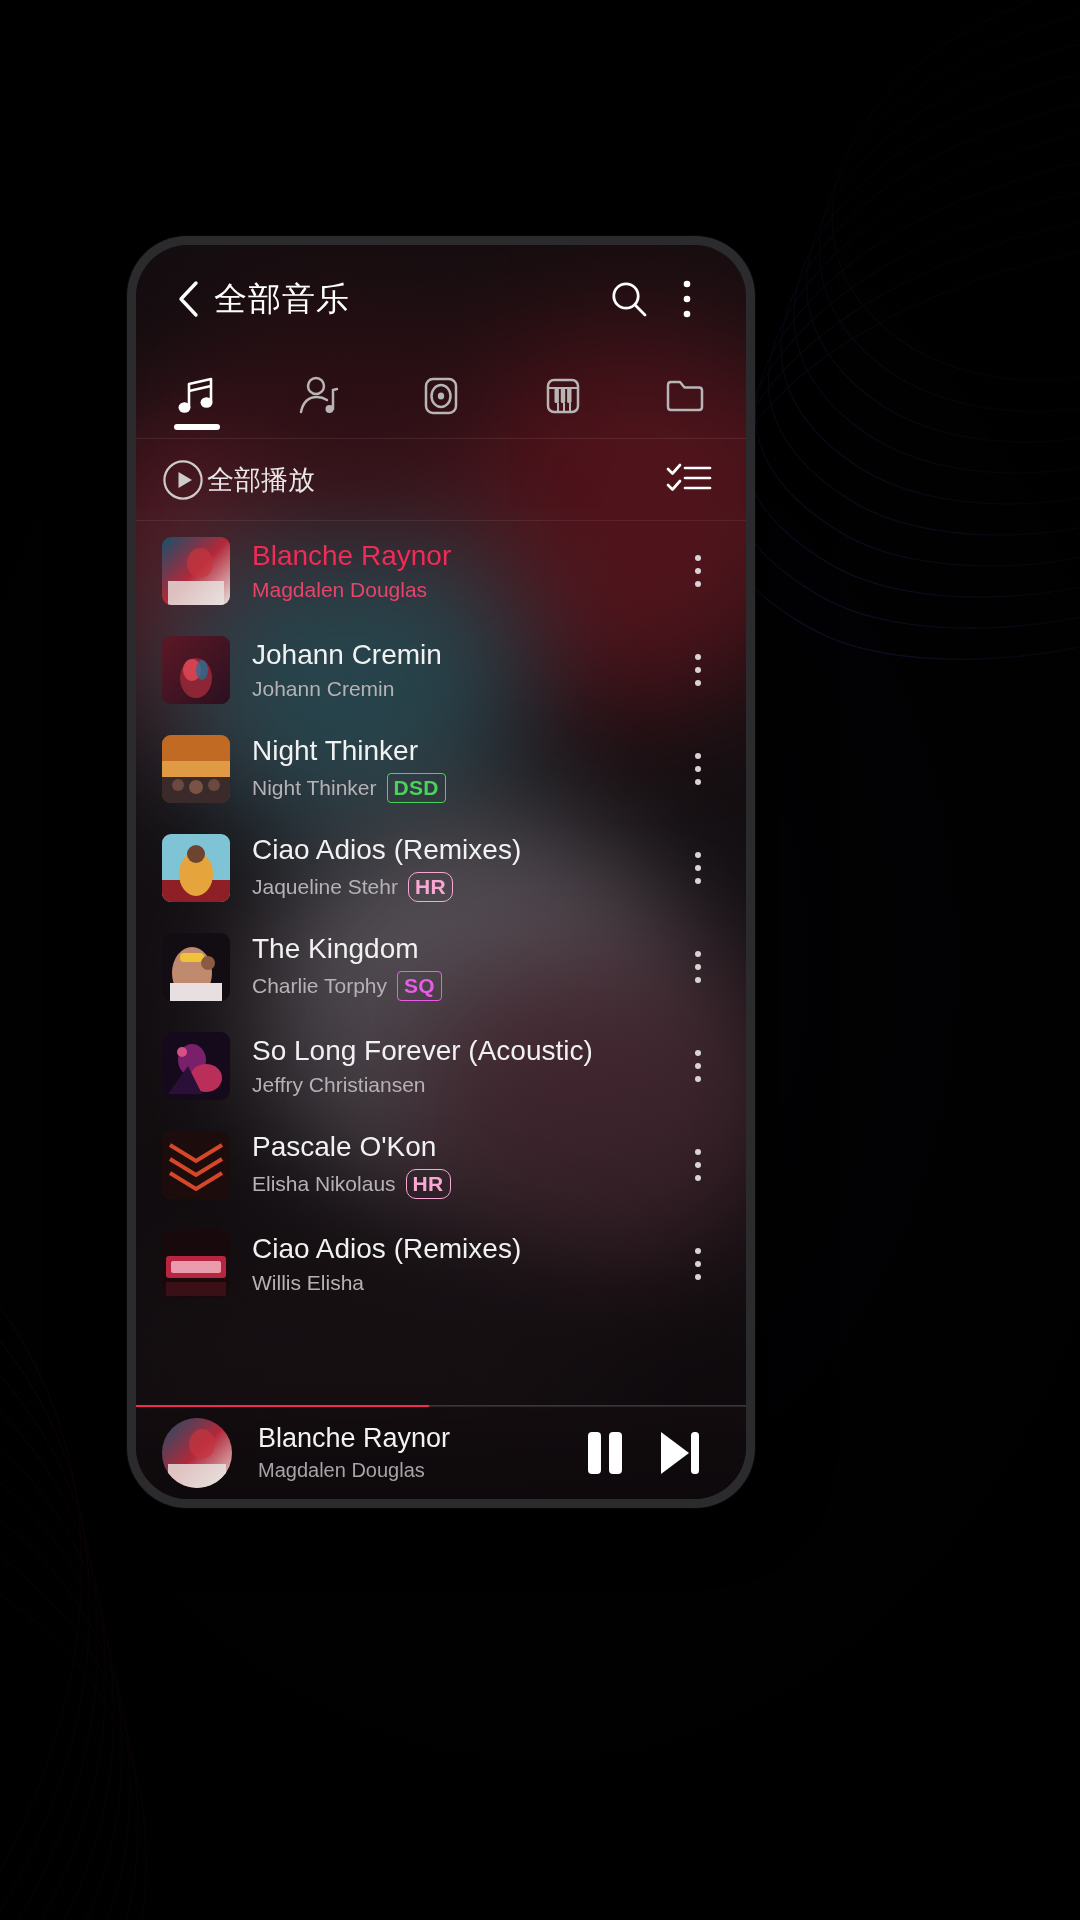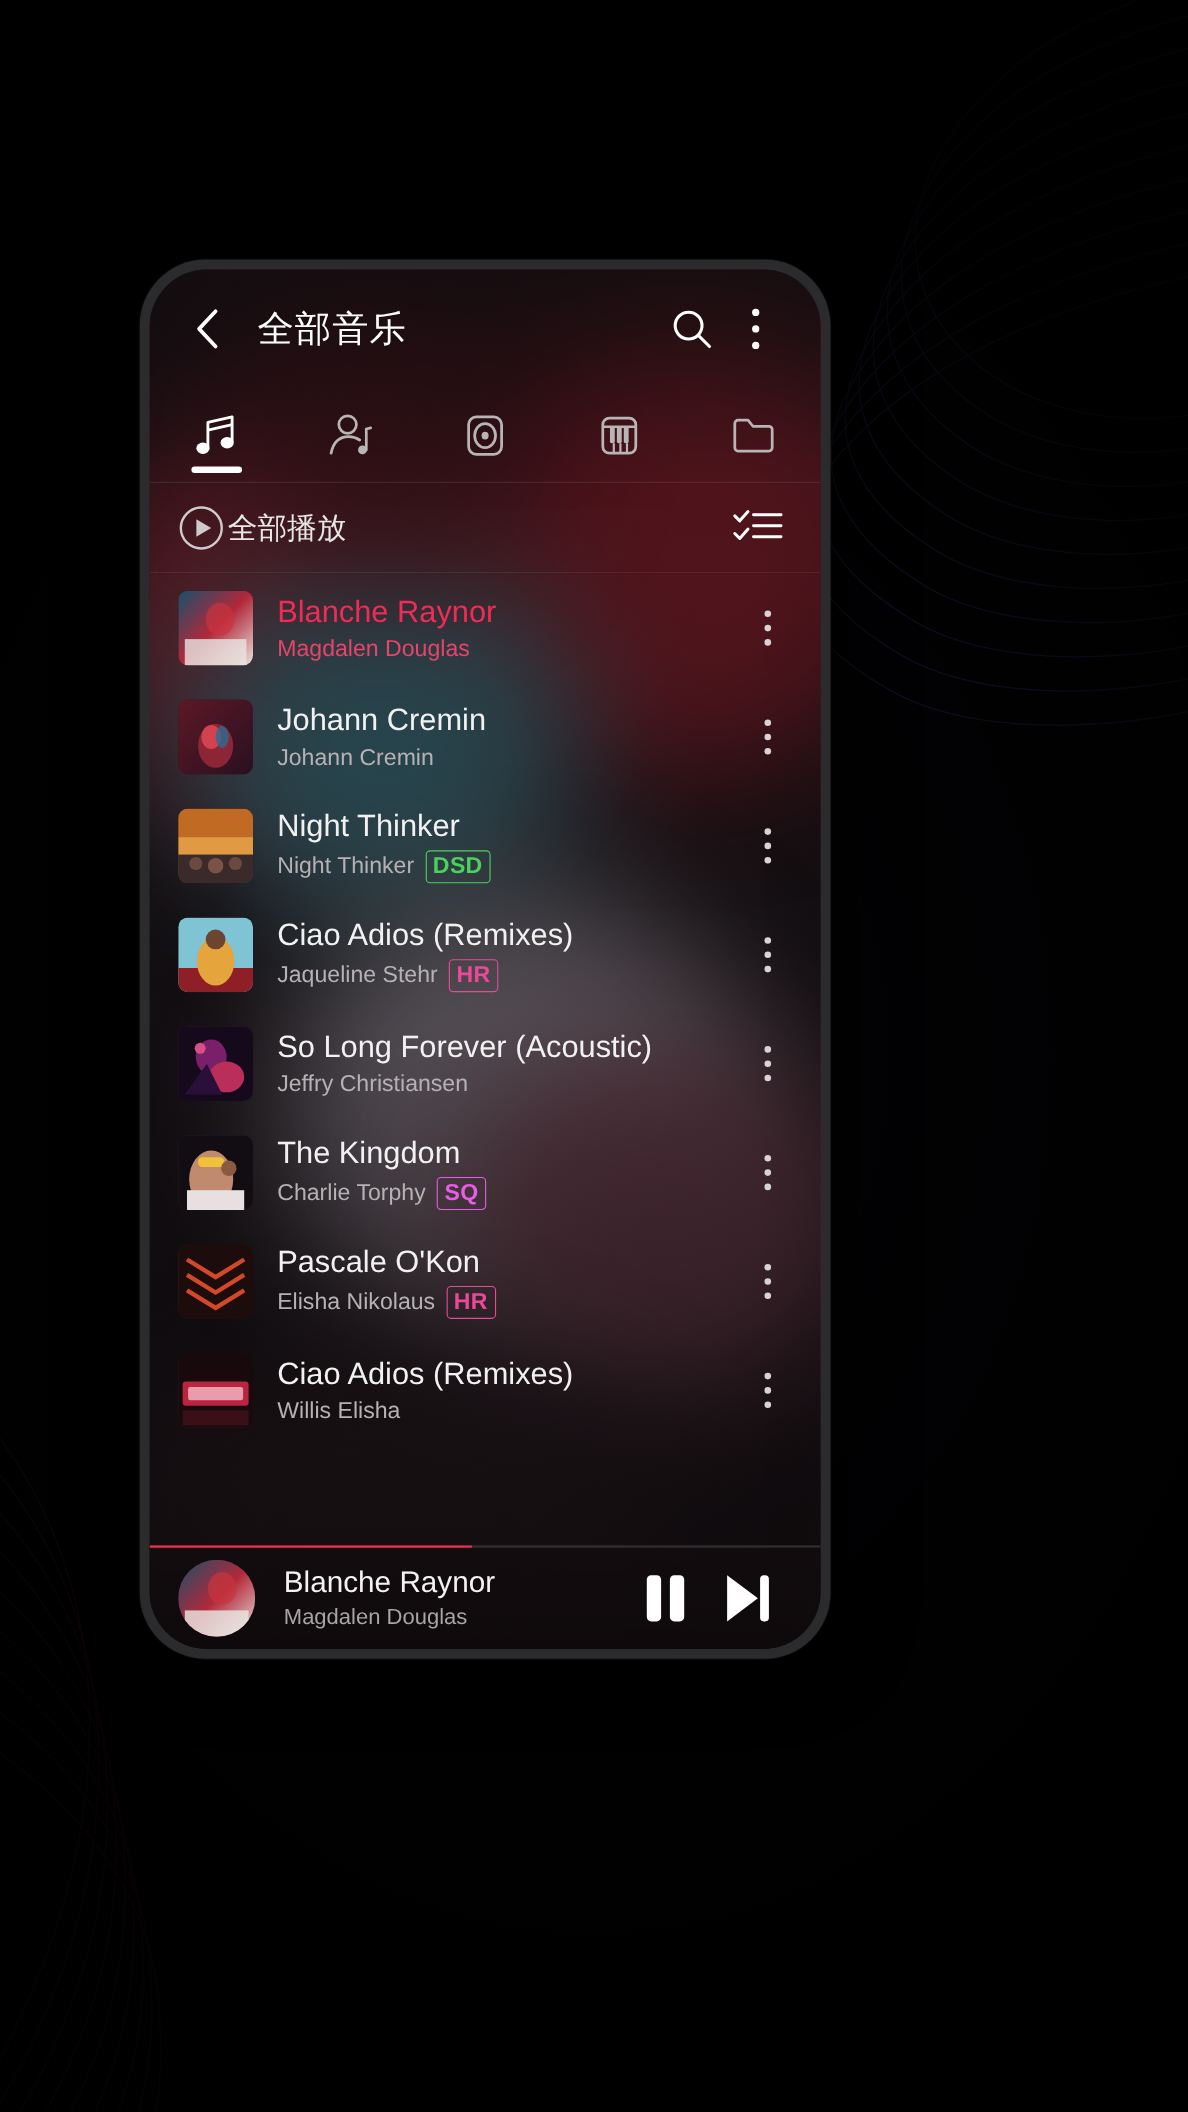--- a/index.html
+++ b/index.html
@@ -57,21 +57,21 @@
   .ui { position:relative; width:100%; height:100%; display:flex; flex-direction:column; }
 
   
   .appbar {
     height:108px; flex:0 0 108px;
     display:flex; align-items:center;
     padding:0 30px 0 26px;
     position:relative; z-index:3;
   }
   .back-btn { width:52px; height:52px; display:flex; align-items:center; justify-content:center; cursor:pointer; }
-  .title { color:#fff; font-size:33px; letter-spacing:1px; margin-left:20px; }
+  .title { color:#fff; font-size:33px; letter-spacing:1px; margin-left:0; }
   .appbar-spacer { flex:1; }
   .icon-btn { width:58px; height:58px; display:flex; align-items:center; justify-content:center; cursor:pointer; }
 
   
   .tabs {
     height:86px; flex:0 0 86px;
     display:flex; align-items:center;
     position:relative; z-index:3;
     border-bottom:1px solid rgba(255,255,255,.085);
   }
@@ -139,21 +139,21 @@
   .badge {
     flex:0 0 auto;
     font-size:21px; line-height:1;
     padding:3px 6px 4px;
     border-radius:4px;
     border:1.6px solid currentColor;
     letter-spacing:.3px;
     font-weight:bold;
   }
   .badge.dsd { color:#4ad35a; }
-  .badge.hr  { color:#ec4899; }
+  .badge.hr  { color:#f9a8d4;border-radius:10px; }
   .badge.sq  { color:#e85ce8; }
   .more-btn {
     width:56px; height:66px; flex:0 0 56px;
     display:flex; align-items:center; justify-content:center;
     cursor:pointer;
   }
   .dot { width:6px; height:6px; border-radius:50%; background:#d8d4d6; display:block; }
   .dots { display:flex; flex-direction:column; gap:7px; align-items:center; }
   .song.playing .dot { background:#d8d4d6; }
 
@@ -446,57 +446,57 @@
                 <i class="dot"></i>
                 <i class="dot"></i>
                 <i class="dot"></i>
               </span>
         </div>
       </div>
 
       <div class="song">
         <div class="art">
           <svg viewBox="0 0 68 68" preserveAspectRatio="none">
+                <rect width="68" height="68" fill="#120d12"></rect>
+                <ellipse cx="30" cy="40" rx="20" ry="26" fill="#c08a6e"></ellipse>
+                <rect x="8" y="50" width="52" height="18" fill="#e8dfe0"></rect>
+                <rect x="18" y="20" width="24" height="9" rx="4" fill="#f0c23a"></rect>
+                <circle cx="46" cy="30" r="7" fill="#8a5a42"></circle>
+              </svg>
+        </div>
+        <div class="meta">
+          <div class="s-title">The Kingdom</div>
+          <div class="s-sub">
+            <span class="s-artist">Charlie Torphy</span>
+            <span class="badge sq">SQ</span>
+          </div>
+        </div>
+        <div class="more-btn">
+          <span class="dots">
+                <i class="dot"></i>
+                <i class="dot"></i>
+                <i class="dot"></i>
+              </span>
+        </div>
+      </div>
+
+      <div class="song">
+        <div class="art">
+          <svg viewBox="0 0 68 68" preserveAspectRatio="none">
                 <rect width="68" height="68" fill="#150a1c"></rect>
                 <ellipse cx="30" cy="28" rx="14" ry="16" fill="#7a1f6a"></ellipse>
                 <ellipse cx="44" cy="46" rx="16" ry="14" fill="#b92f5a"></ellipse>
                 <path d="M6 62 L26 34 L40 62 Z" fill="#2a1038"></path>
                 <circle cx="20" cy="20" r="5" fill="#d64f86"></circle>
               </svg>
         </div>
         <div class="meta">
           <div class="s-title">So Long Forever (Acoustic)</div>
           <div class="s-sub">
             <span class="s-artist">Jeffry Christiansen</span>
-          </div>
-        </div>
-        <div class="more-btn">
-          <span class="dots">
-                <i class="dot"></i>
-                <i class="dot"></i>
-                <i class="dot"></i>
-              </span>
-        </div>
-      </div>
-
-      <div class="song">
-        <div class="art">
-          <svg viewBox="0 0 68 68" preserveAspectRatio="none">
-                <rect width="68" height="68" fill="#120d12"></rect>
-                <ellipse cx="30" cy="40" rx="20" ry="26" fill="#c08a6e"></ellipse>
-                <rect x="8" y="50" width="52" height="18" fill="#e8dfe0"></rect>
-                <rect x="18" y="20" width="24" height="9" rx="4" fill="#f0c23a"></rect>
-                <circle cx="46" cy="30" r="7" fill="#8a5a42"></circle>
-              </svg>
-        </div>
-        <div class="meta">
-          <div class="s-title">The Kingdom</div>
-          <div class="s-sub">
-            <span class="s-artist">Charlie Torphy</span>
-            <span class="badge sq">SQ</span>
           </div>
         </div>
         <div class="more-btn">
           <span class="dots">
                 <i class="dot"></i>
                 <i class="dot"></i>
                 <i class="dot"></i>
               </span>
         </div>
       </div>

